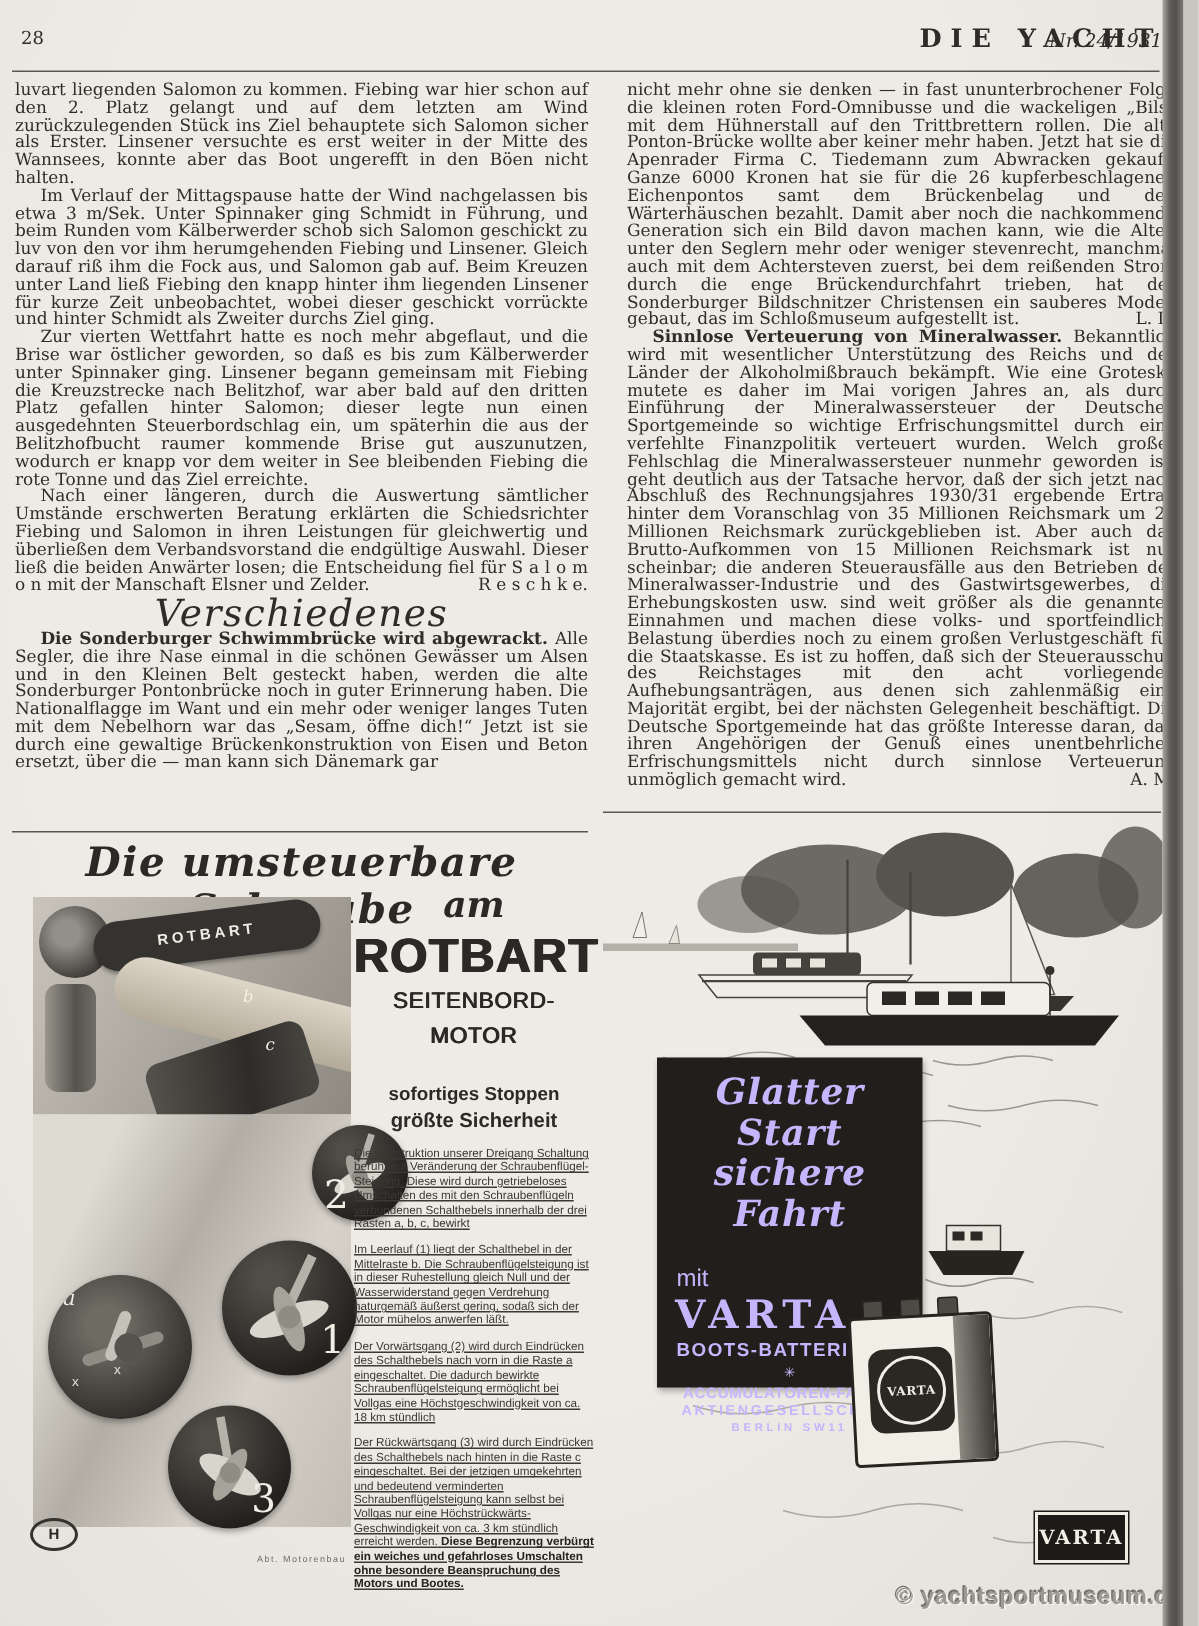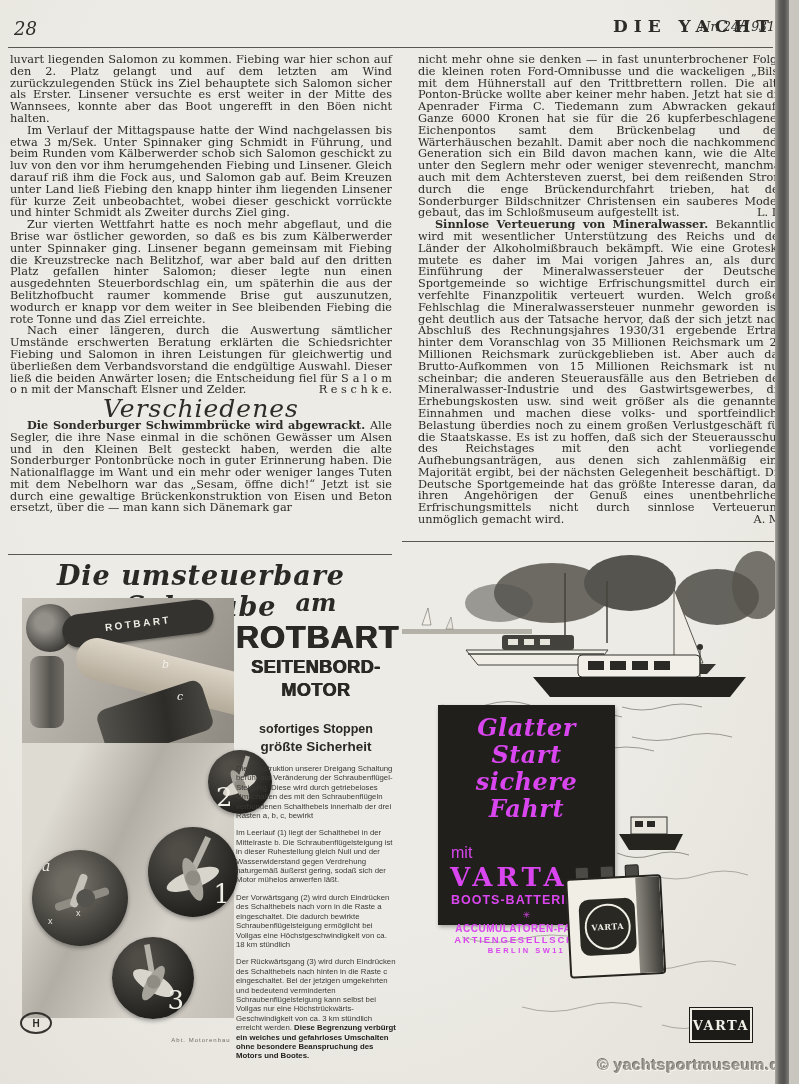--- a/index.html
+++ b/index.html
@@ -1,21 +1,21 @@
 <!DOCTYPE html>
 <html><head>
 <meta charset="utf-8">
 <style>
   html,body{margin:0;padding:0;background:#d8d5cf;}
   .page{position:relative;width:799px;height:1084px;overflow:hidden;
         background:radial-gradient(ellipse at 45% 35%, #edebe5 55%, #e3e0d9 100%);
         font-family:"DejaVu Serif", serif;color:#2e2c28;}
   
   .hdr{position:absolute;top:16px;left:10px;width:765px;height:22px;}
-  .hdr-page{position:absolute;left:4px;top:2px;font-size:18px;font-style:italic;}
+  .hdr-page{position:absolute;left:4px;top:2px;font-size:12px;}
   .hdr-title{position:absolute;left:0;right:0;text-align:right;top:0;
              font-size:17px;font-weight:bold;letter-spacing:6px;}
   .hdr-issue{position:absolute;right:0;top:3px;font-size:12.5px;font-style:italic;}
   .hdr-rule{position:absolute;top:47px;left:8px;width:765px;border-top:1px solid #5a5751;}
   
   .coltext{position:absolute;top:54px;font-size:11.3px;line-height:11.8px;text-align:justify;}
   .col-l{left:10px;width:382px;}
   .col-r{left:418px;width:366px;}
   .coltext p{margin:0;}
   .indent{text-indent:1.5em;}
@@ -57,37 +57,37 @@
   .cnum{position:absolute;color:#f0ede5;font-size:26px;font-family:"DejaVu Serif",serif;}
   .cnum-a{font-style:italic;font-size:14px;}
   .cx{position:absolute;color:#e8e5dd;font-size:9px;}
   .rb-hlogo{position:absolute;left:12px;top:452px;width:28px;height:18px;border:2px solid #35332f;
             border-radius:50%;display:flex;align-items:center;justify-content:center;
             font-size:10px;font-weight:bold;}
   .rb-col{position:absolute;left:228px;top:28px;width:160px;text-align:center;}
   .rb-am{font-family:"DejaVu Serif",serif;font-style:italic;font-weight:bold;font-size:24px;}
   .rb-brand{font-size:32px;font-weight:bold;letter-spacing:1px;margin-top:2px;
             text-shadow:.6px 0 0 currentColor,-.6px 0 0 currentColor;}
-  .rb-prod{font-size:18px;font-weight:bold;letter-spacing:.5px;line-height:23px;
+  .rb-prod{font-size:15px;font-weight:normal;letter-spacing:.5px;line-height:23px;
            text-shadow:.4px 0 0 currentColor,-.4px 0 0 currentColor;}
   .rb-b1{font-size:12.5px;font-weight:bold;margin-top:20px;}
   .rb-b2{font-size:13.5px;font-weight:bold;margin-top:3px;}
   .rb-paras{margin-top:10px;text-align:left;font-size:7.8px;line-height:9.4px;color:#3b3934;}
-  .rb-paras p{margin:0 0 8px 0;}
+  .rb-paras p{margin:0 0 8px 0;text-decoration:underline;}
   .rb-bold{font-weight:bold;color:#23221f;}
   .rb-bold::before{content:" ";}
   .rb-company{position:absolute;left:0;top:463px;width:386px;text-align:center;
               font-size:11px;letter-spacing:1.6px;}
   .rb-dept{position:absolute;left:0;top:477px;width:386px;text-align:center;
            font-size:6px;letter-spacing:1px;color:#716e67;}
   
   .ad-va{position:absolute;left:402px;top:545px;width:373px;height:505px;}
   .va-illu{position:absolute;left:0;top:0;width:373px;height:505px;}
   .va-box{position:absolute;left:36px;top:160px;width:177px;height:220px;background:#211f1b;
-          color:#d946ef;text-align:center;box-shadow:1px 2px 4px rgba(0,0,0,.3);}
+          color:#c4b5fd;text-align:center;box-shadow:1px 2px 4px rgba(0,0,0,.3);}
   .va-script{font-family:"DejaVu Serif",serif;font-style:italic;font-weight:bold;
              font-size:24px;line-height:27px;letter-spacing:.5px;}
   .va-script.first{margin-top:9px;}
   .va-mit{font-family:"Liberation Sans",sans-serif;font-size:16px;text-align:left;
           margin:22px 0 0 13px;}
   .va-brand{font-family:"DejaVu Serif",serif;font-weight:bold;font-size:26px;
             letter-spacing:4px;text-align:left;margin:0 0 0 12px;}
   .va-prod{font-family:"Liberation Sans",sans-serif;font-weight:bold;font-size:12.5px;
            letter-spacing:1px;text-align:left;margin:1px 0 0 13px;}
   .va-star{font-size:9px;margin-top:3px;}

